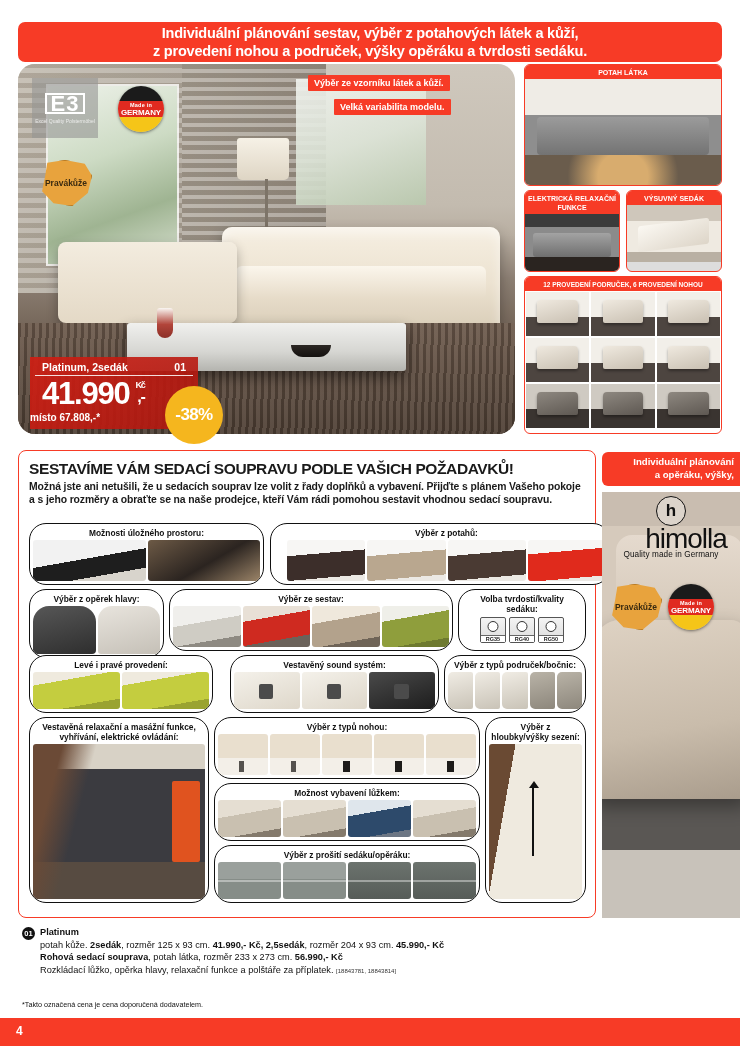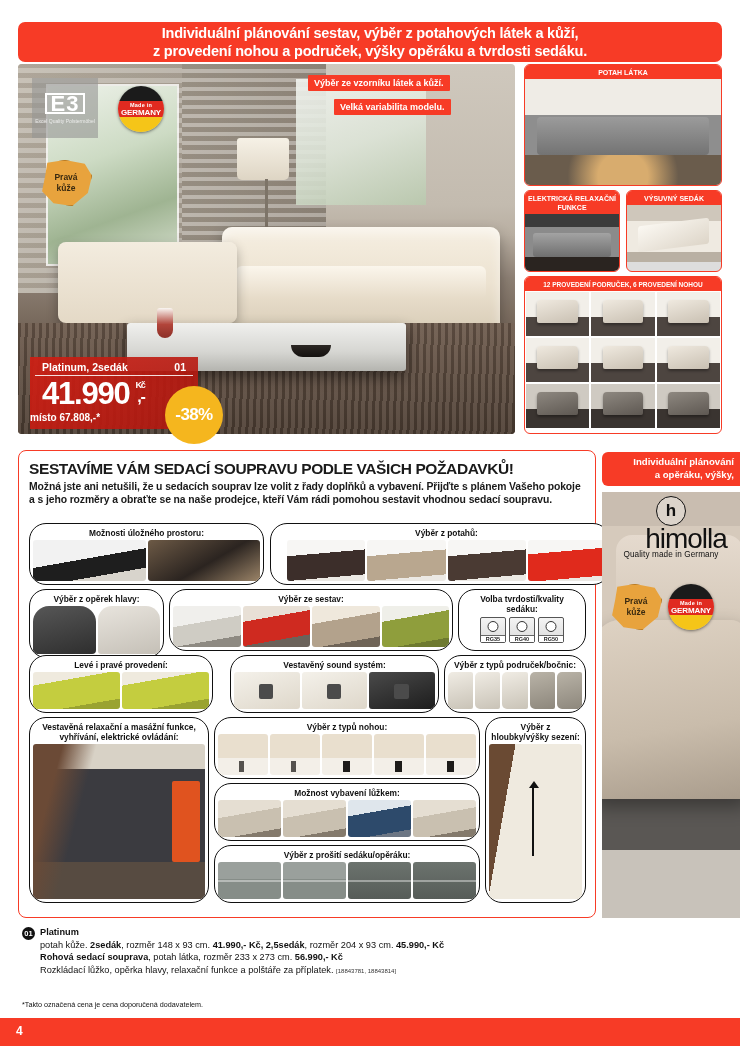--- a/index.html
+++ b/index.html
@@ -26,21 +26,21 @@
     line-height: 18px;
     letter-spacing: -0.2px;
     text-align: center;
   }
 
   
   .hero {
     position: absolute;
     left: 18px; top: 64px;
     width: 497px; height: 370px;
-    border-radius: 4px;
+    border-radius: 17px;
     overflow: hidden;
     background:
       linear-gradient(to bottom, #cfc8bd 0%, #c3bbaf 38%, #b9afa2 46%, #8d8074 58%, #6e5f52 75%, #5c4d41 100%);
   }
   .hero-wall {
     position: absolute; left: 0; top: 0; width: 46%; height: 62%;
     background:
       repeating-linear-gradient(0deg, rgba(255,255,255,.22) 0 5px, rgba(130,120,108,.18) 5px 10px),
       linear-gradient(120deg, #b9b1a4, #9d9488);
   }
@@ -129,21 +129,21 @@
   .badge-germany .bg-ger { font-size: 8px; font-weight: bold; letter-spacing: -.1px; }
 
   .badge-leather {
     position: absolute;
     width: 52px; height: 46px;
     background: #e8a33d;
     border: 1.5px solid #b87a22;
     color: #3a2a10;
     font-size: 8.5px; font-weight: bold;
     text-align: center;
-    display: flex; flex-direction: column;
+    display: flex; flex-direction: row;
     align-items: center; justify-content: center;
     line-height: 11px;
     clip-path: polygon(14% 6%, 48% 0%, 86% 8%, 100% 34%, 92% 72%, 62% 100%, 26% 94%, 4% 68%, 10% 34%);
     box-shadow: 0 1px 3px rgba(0,0,0,.4);
   }
 
   .hero-logo {
     position: absolute; left: 14px; top: 14px;
     width: 66px; height: 60px;
     background: rgba(150,150,148,.62);
@@ -712,21 +712,21 @@
     <div class="bg-ger">GERMANY</div>
   </div>
 </div>
 
 <div class="footer">
   <div class="foot-row">
     <div class="foot-num">01</div>
     <div class="foot-txt">
       <div class="title">Platinum</div>
       <div>
-        <span>potah kůže. </span><span class="b">2sedák</span><span>, rozměr 148 x 93 cm. </span><span class="b">41.990,- Kč</span><span class="b">, 2,5sedák</span><span>, rozměr 204 x 93 cm. </span><span class="b">45.990,- Kč</span>
+        <span>potah kůže. </span><span class="b">2sedák</span><span>, rozměr 125 x 93 cm. </span><span class="b">41.990,- Kč</span><span class="b">, 2,5sedák</span><span>, rozměr 204 x 93 cm. </span><span class="b">45.990,- Kč</span>
       </div>
       <div>
         <span class="b">Rohová sedací souprava</span><span>, potah látka, rozměr 233 x 273 cm. </span><span class="b">56.990,- Kč</span>
       </div>
       <div>
         <span>Rozkládací lůžko, opěrka hlavy, relaxační funkce a polštáře za příplatek.</span>
         <span class="foot-art">[18843781, 18843814]</span>
       </div>
     </div>
   </div>

